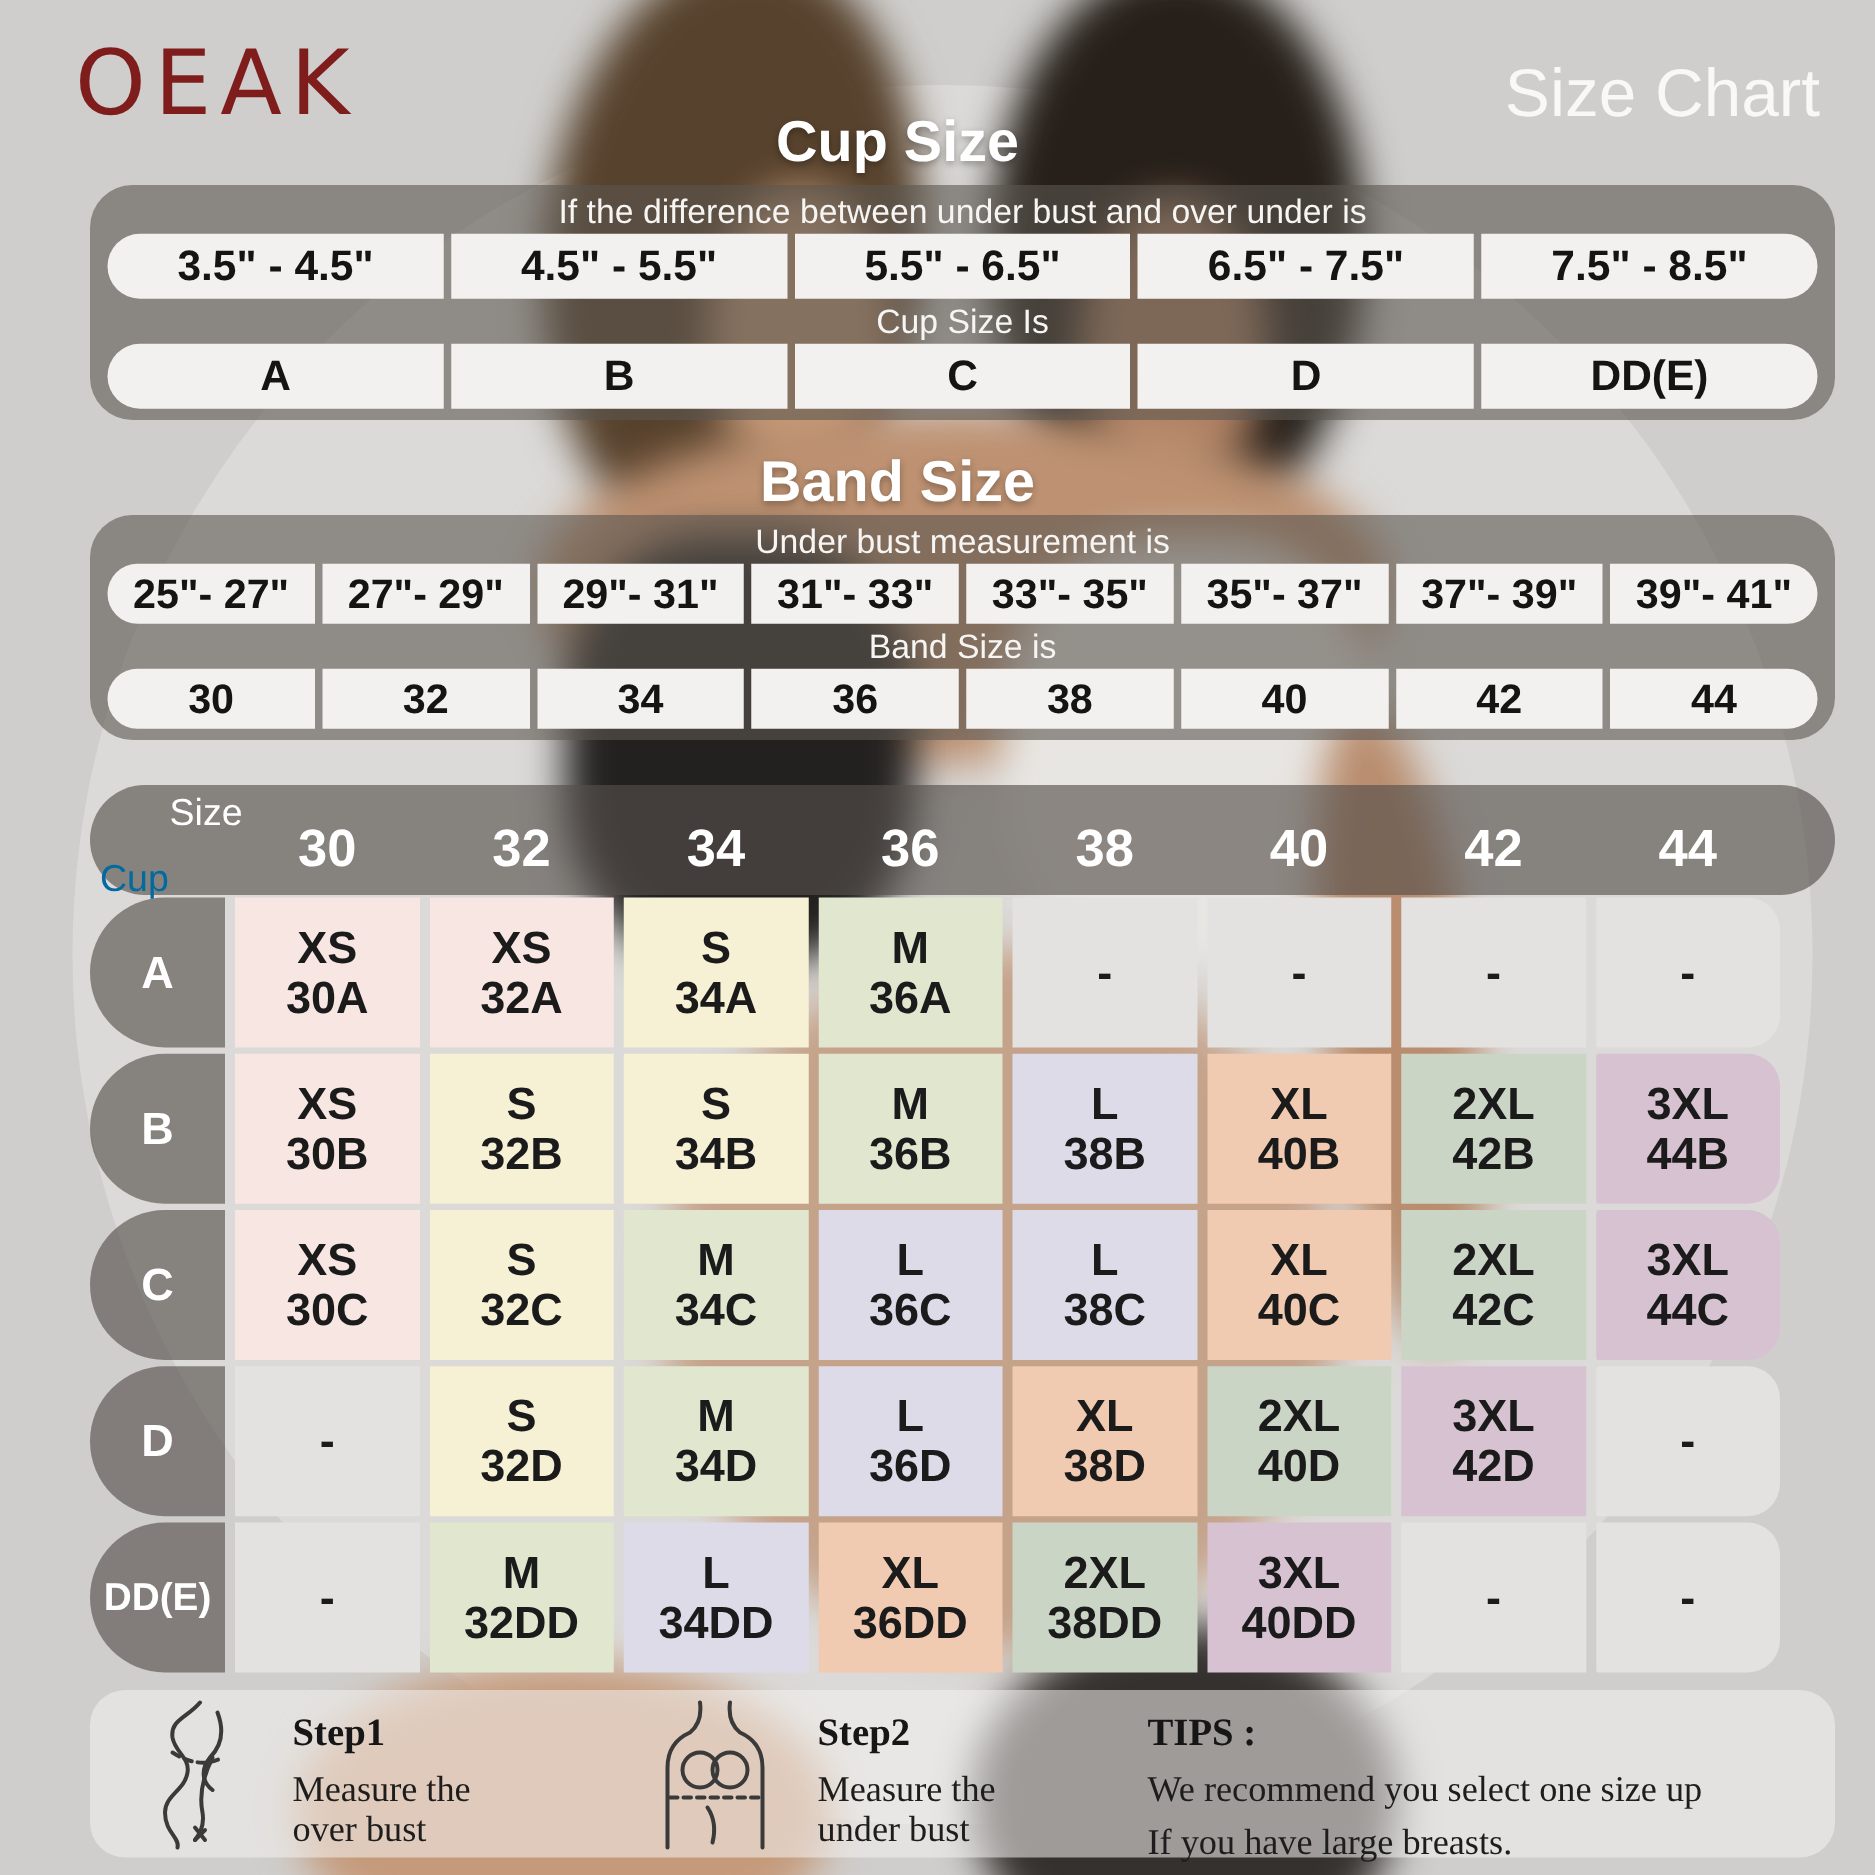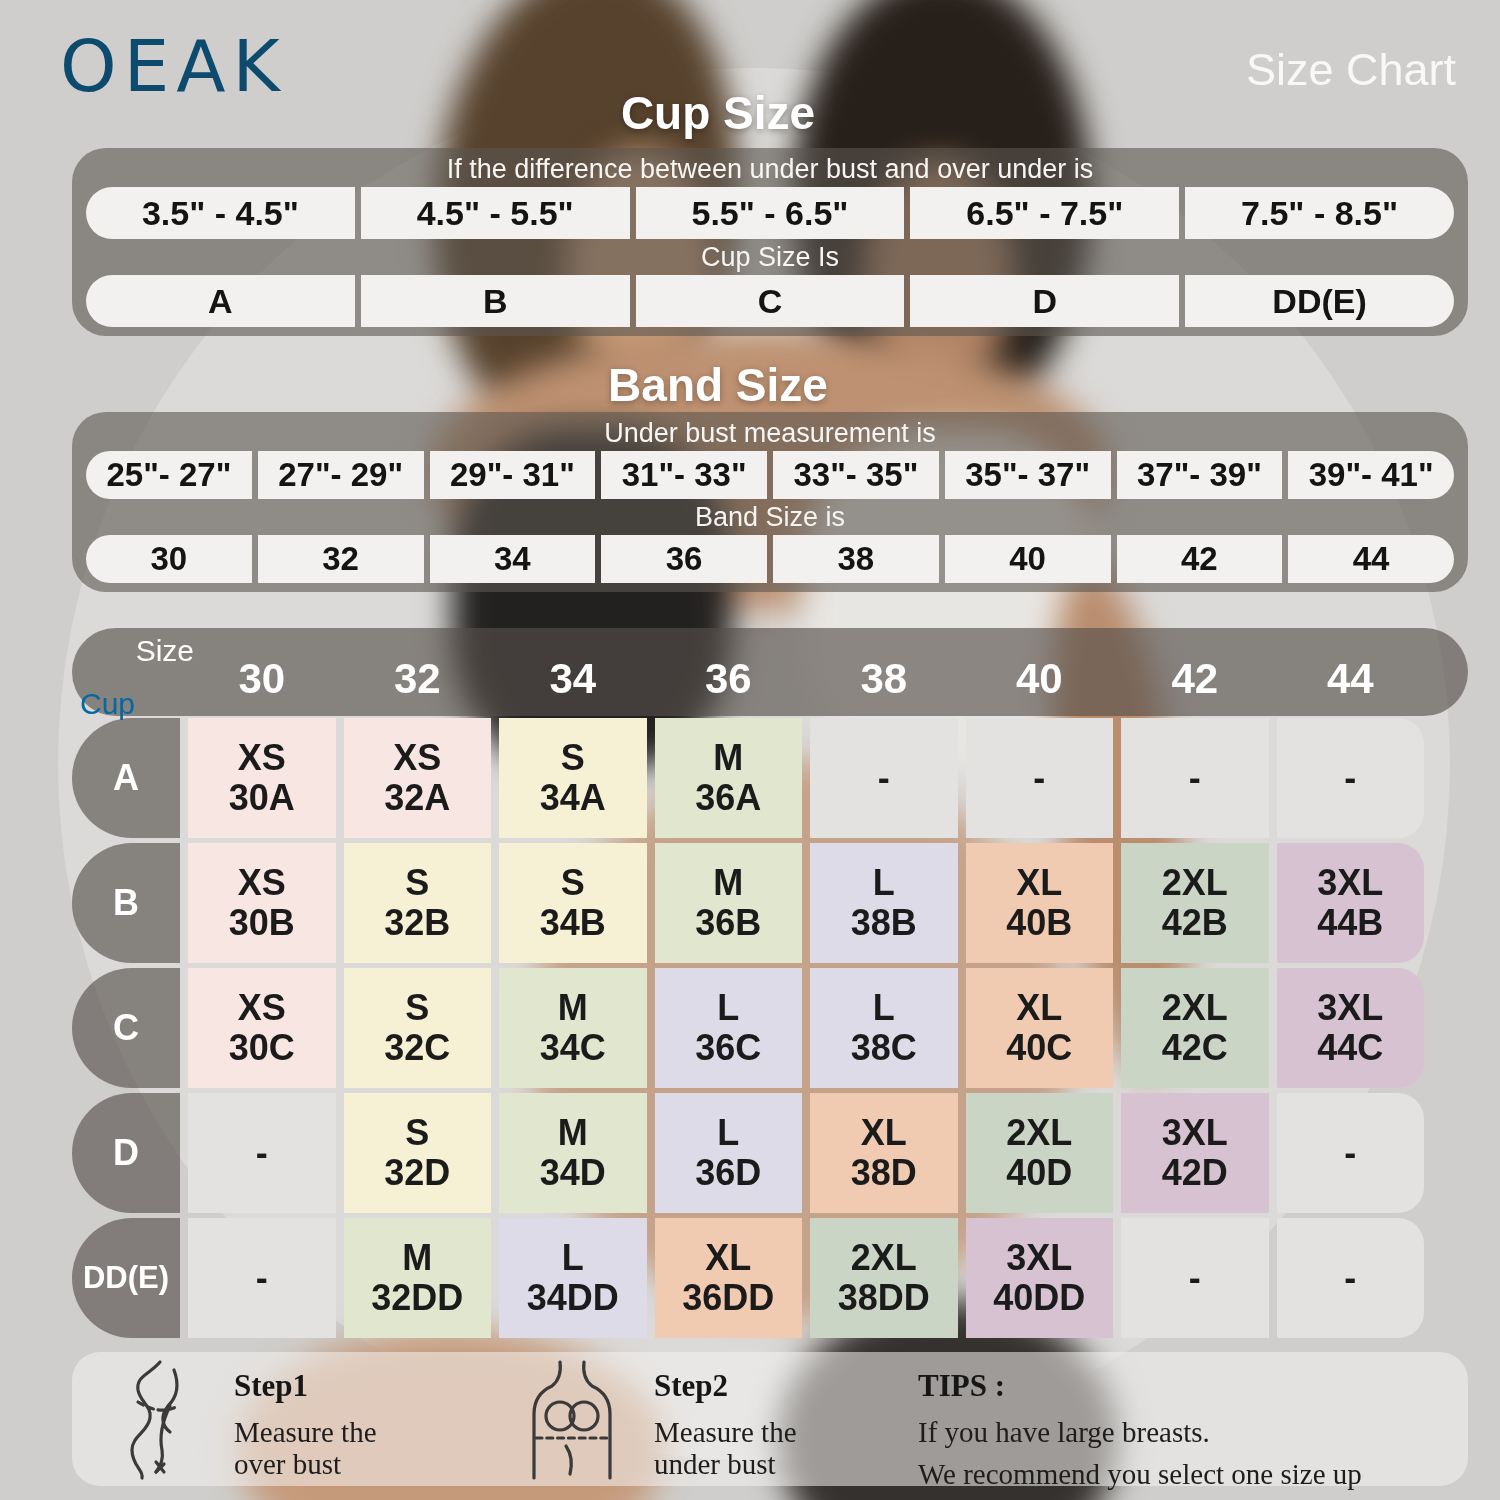--- a/index.html
+++ b/index.html
@@ -17,22 +17,22 @@
   .shoulders{left:430px;top:330px;width:680px;height:280px;background:#bd9171;}
   .top-black{left:452px;top:430px;width:280px;height:340px;background:#232120;border-radius:40%;}
   .top-white{left:802px;top:430px;width:300px;height:340px;background:#e8e6e3;border-radius:40%;}
   .torso-mid{left:530px;top:760px;width:540px;height:560px;background:#c09577;opacity:.8;}
   .arm-right{left:1060px;top:560px;width:120px;height:520px;background:#b98d6e;transform:rotate(-7deg);}
   .leg-dark{left:778px;top:1300px;width:340px;height:280px;background:#35312e;}
   .leg-skin{left:236px;top:1330px;width:430px;height:240px;background:#c59a7b;}
 
   
   .logo{position:absolute;left:60px;top:24px;font-family:"DejaVu Sans",sans-serif;
-        font-size:72px;letter-spacing:7px;color:#0c4a6e;}
-  .size-chart{position:absolute;right:44px;top:44px;font-size:45px;color:#f8f8f7;}
+        font-size:72px;letter-spacing:7px;color:#7f1d1d;}
+  .size-chart{position:absolute;right:44px;top:44px;font-size:54px;color:#f8f8f7;}
   .section-title{position:absolute;left:0;width:1436px;text-align:center;
         font-size:46px;font-weight:bold;color:#ffffff;
         text-shadow:0 2px 6px rgba(0,0,0,0.30);}
   .cup-title{top:86px;}
   .band-title{top:358px;}
 
   
   .panel{position:absolute;left:72px;width:1396px;background:rgba(92,86,80,0.60);
          border-radius:34px;display:flex;flex-direction:column;
          padding:6px 12px;box-sizing:border-box;}
@@ -373,18 +373,18 @@
       <path d="M28 44 q4 6 2 14"></path>
     </svg>
     <div class="f-text t2">
       <div class="f-title">Step2</div>
       <div class="f-body">Measure the</div>
       <div class="f-body">under bust</div>
     </div>
 
     <div class="f-text t3">
       <div class="f-title">TIPS :</div>
+      <div class="tips-line">We recommend you select one size up</div>
       <div class="tips-line">If you have large breasts.</div>
-      <div class="tips-line">We recommend you select one size up</div>
     </div>
   </div>
 
 </div>
 
 </body></html>

